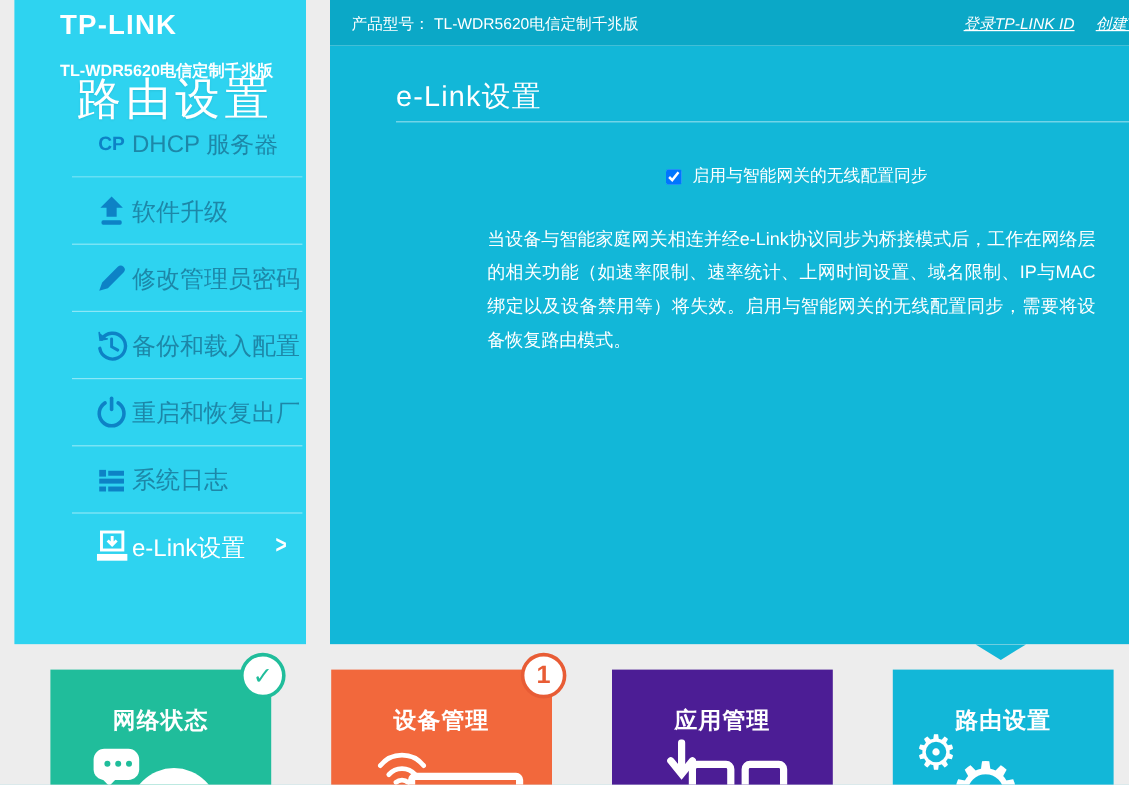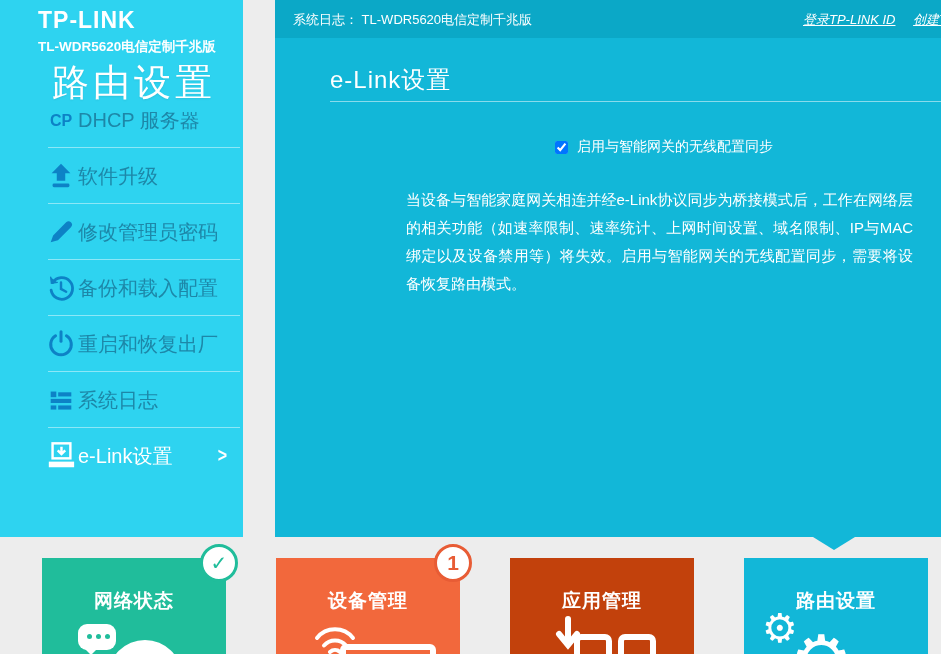--- a/index.html
+++ b/index.html
@@ -5,35 +5,35 @@
   * { margin:0; padding:0; box-sizing:border-box; }
   html,body { width:941px; height:654px; }
   body {
     position:relative; overflow:hidden;
     font-family:"Liberation Sans","DejaVu Sans",sans-serif;
     background:#ededed;
   }
 
   
   .sidebar {
-    position:absolute; left:0; top:0; width:243px; height:537px;
+    position:absolute; left:12px; top:0; width:243px; height:537px;
     background:#2ed3f0; overflow:hidden;
   }
   .brand { position:absolute; left:38px; top:7px; color:#fff; }
   .brand .logo { font-size:23px; font-weight:bold; letter-spacing:1px; }
-  .brand .model { font-size:13.5px; font-weight:bold; margin-top:4px; }
+  .brand .model { font-size:13.5px; font-weight:bold; margin-top:16px; }
   .side-title {
     position:absolute; left:52px; top:58px; color:#fff;
     font-size:37px; letter-spacing:4px; font-weight:400;
     text-shadow:0 1px 2px rgba(0,0,0,0.08);
   }
   .menu { position:absolute; left:0; top:112px; width:275px; }
   .menu-item {
     position:relative; height:56px; display:flex; align-items:center;
-    padding-left:44px; color:#1d87a8; font-size:20px; cursor:pointer;
+    padding-left:64px; color:#1d87a8; font-size:20px; cursor:pointer;
   }
   .menu-item::after {
     content:''; position:absolute; left:48px; right:35px; bottom:0;
     height:1px; background:rgba(255,255,255,0.45);
   }
   .menu-item.active { color:#fff; }
   .menu-item.active::after { display:none; }
   .mi-icon { width:34px; height:34px; display:flex; align-items:center; justify-content:center; flex:0 0 34px; }
   .mi-label { white-space:nowrap; }
   .menu-clip { height:36px; overflow:hidden; }
@@ -78,21 +78,21 @@
     position:absolute; left:813px; top:0; width:0; height:0;
     border-left:21px solid transparent; border-right:21px solid transparent;
     border-top:13px solid #12b7d8;
   }
   .tile {
     position:absolute; top:21px; width:184px; height:96px;
     overflow:hidden; cursor:pointer; color:#fff;
   }
   .tile-1 { left:42px;  background:#20bd9b; }
   .tile-2 { left:276px; background:#f2683c; }
-  .tile-3 { left:510px; background:#c2410c; }
+  .tile-3 { left:510px; background:#4c1d95; }
   .tile-4 { left:744px; background:#12b7d8; }
   .tile-label { position:absolute; left:0; right:0; top:30px; text-align:center; font-size:19px; font-weight:bold; letter-spacing:1px; }
   .badge {
     position:absolute; top:7px; width:38px; height:38px; border-radius:50%;
     background:#fff; z-index:3; display:flex; align-items:center; justify-content:center;
     font-size:20px; font-weight:bold;
   }
   .badge-check { left:200px; border:3px solid #20bd9b; color:#20bd9b; }
   .badge-count { left:434px; border:3px solid #e85c35; color:#e85c35; font-size:21px; }
 
@@ -196,21 +196,21 @@
       </span>
       <span class="mi-label">e-Link设置</span>
       <span class="chevron">&gt;</span>
     </div>
   </div>
 
   <div class="side-scroll-thumb"></div>
 </div>
 
 <div class="topbar">
-  <div class="product-label">系统日志： TL-WDR5620电信定制千兆版</div>
+  <div class="product-label">产品型号： TL-WDR5620电信定制千兆版</div>
   <div class="account-links">
     <a>登录TP-LINK ID</a>
     <a>创建TP-LINK ID</a>
   </div>
 </div>
 
 <div class="content">
   <div class="page-heading">e-Link设置</div>
   <div class="heading-rule"></div>
   <div class="cb-row">

